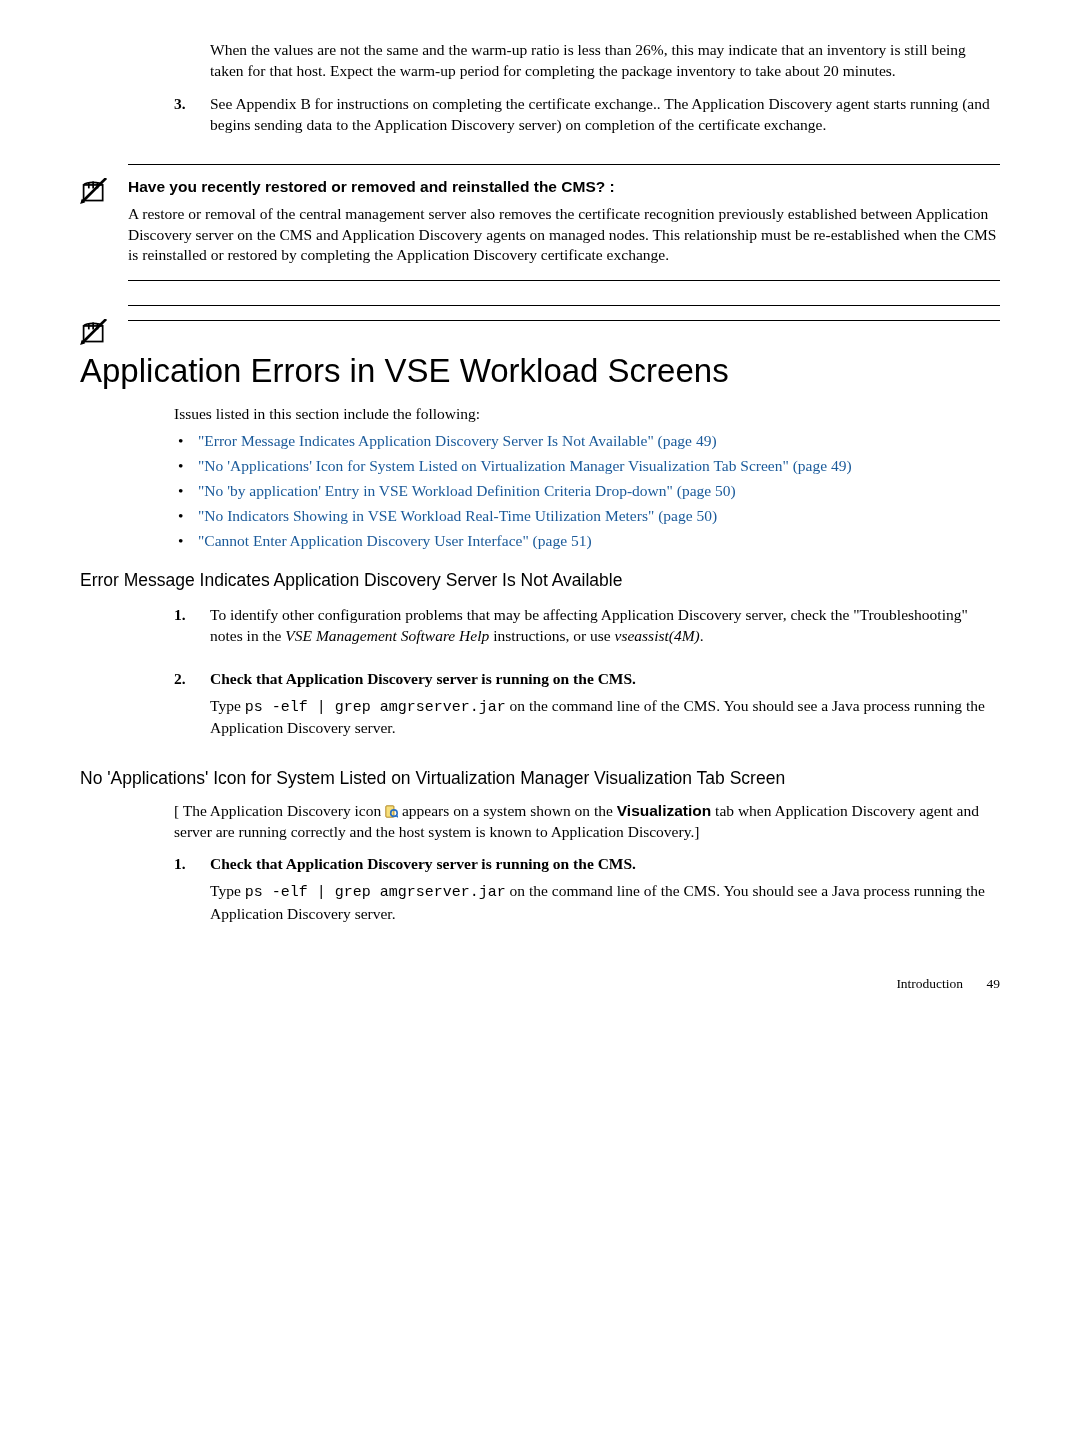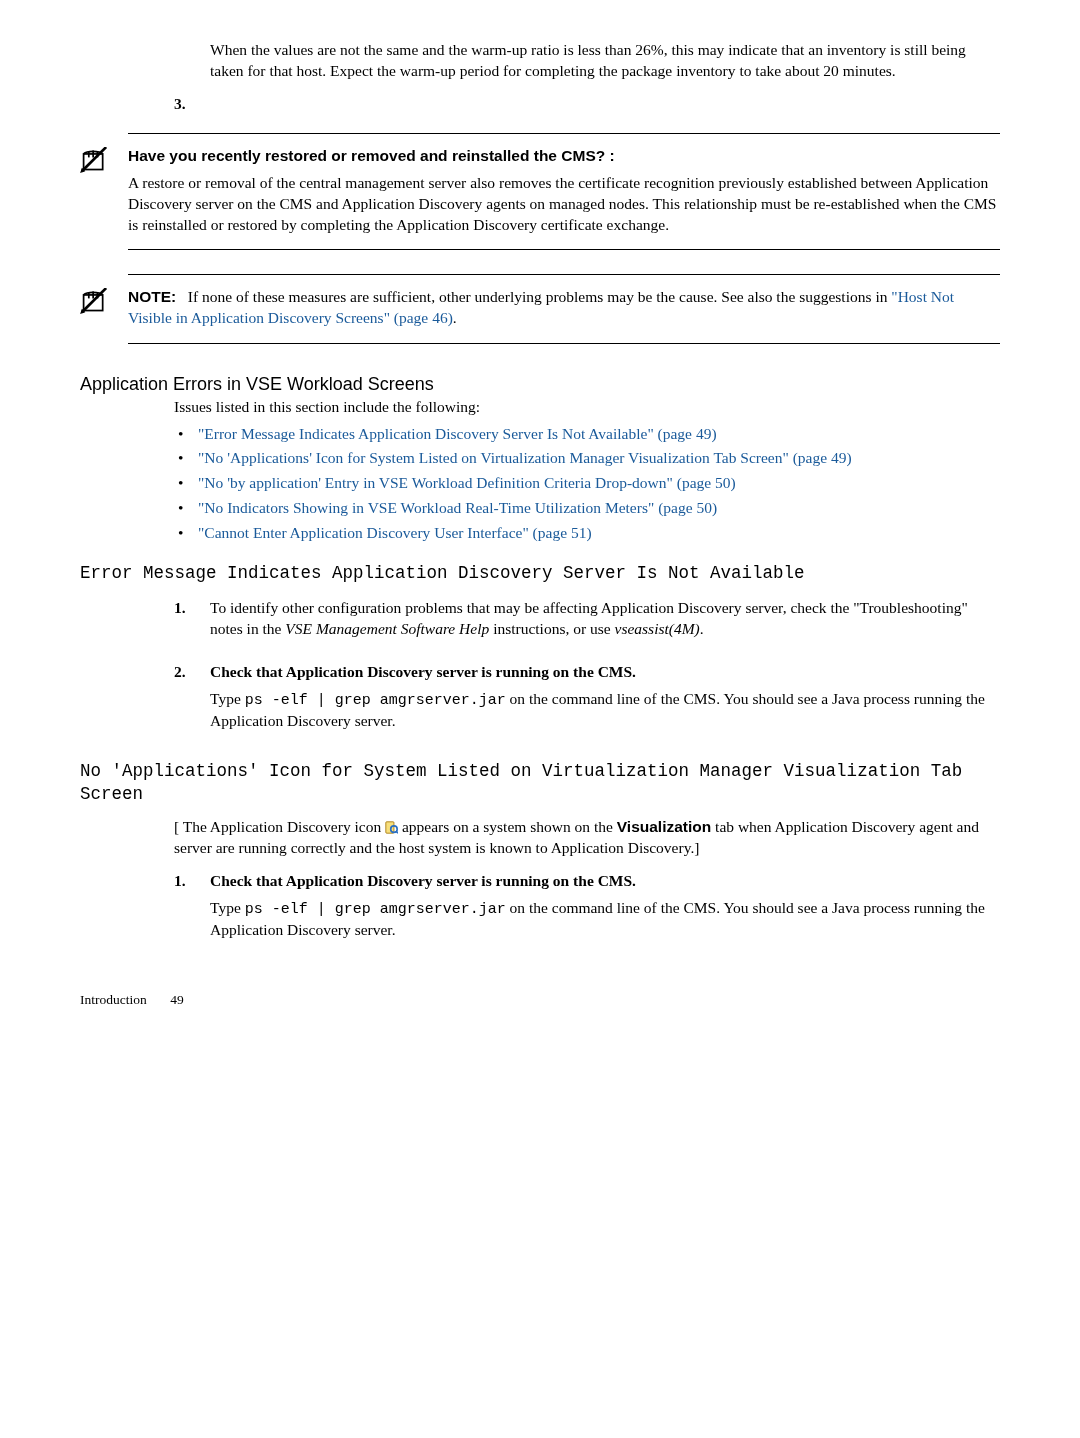--- a/index.html
+++ b/index.html
@@ -23,43 +23,44 @@
   .note-block::before, .note-block::after {
     content: ""; display: block; border-top: 1px solid #000;
     margin-bottom: 10px;
   }
   .note-block::after { margin-top: 14px; margin-bottom: 0; }
   .note-icon-wrap { position: absolute; left: -48px; top: 14px; width: 32px; }
   .note-icon { width: 28px; height: 26px; }
   .note-body { padding-top: 2px; }
   .note-prefix { font-weight: bold; font-family: "Trebuchet MS", Arial, sans-serif; }
   .note-title { font-weight: bold; font-family: "Trebuchet MS", Arial, sans-serif; }
-  h2.section-title { font-family: "Trebuchet MS", Arial, sans-serif; font-size: 18px; font-weight: normal; margin-top: 22px; margin-left: 0; }
-  h3.subsection-title { font-family: Liberation Mono, monospace; font-size: 17.5px; font-weight: normal; margin-top: 18px; margin-bottom: 10px; margin-left: 0; }
+  h2.section-title { font-family: "Trebuchet MS", Arial, sans-serif; font-size: 33px; font-weight: normal; margin-top: 22px; margin-bottom: 10px; margin-left: 0; }
+  h3.subsection-title { font-family: Liberation Sans, sans-serif; font-size: 17.5px; font-weight: normal; margin-top: 18px; margin-bottom: 10px; margin-left: 0; }
   .intro-line { margin-left: 94px; margin-bottom: 6px; }
   ul.bullets { list-style: none; margin-left: 94px; }
   ul.bullets li { position: relative; padding-left: 24px; margin-bottom: 4px; }
   ul.bullets li::before { content: "•"; position: absolute; left: 4px; top: 0; }
   .link { color: #1a5a9a; }
   .italic { font-style: italic; }
   code, .mono { font-family: "Courier New", Courier, monospace; font-size: 15px; }
-  .footer { margin-top: 40px; text-align: left; font-size: 13.5px; }
+  .footer { margin-top: 40px; text-align: right; font-size: 13.5px; }
   .footer-label { margin-right: 20px; }
   .small-icon { display:inline-block; width:13px; height:13px; vertical-align:middle; position:relative; top:-1px; }
 </style>
 </head>
 <body>
 
 <div class="indent-block p">
   <span>When the values are not the same and the warm-up ratio is less than 26%, this may indicate that an inventory is still being taken for that host. Expect the warm-up period for completing the package inventory to take about 20 minutes.</span>
 </div>
 
 <div class="ol-item">
   <div class="ol-num">3.</div>
   <div class="ol-body">
+    <div class="p">See Appendix B for instructions on completing the certificate exchange.. The Application Discovery agent starts running (and begins sending data to the Application Discovery server) on completion of the certificate exchange.</div>
   </div>
 </div>
 
 <div class="note-block">
   <div class="note-icon-wrap">
     <svg class="note-icon" viewBox="0 0 32 30">
       <rect x="4" y="8" width="22" height="18" fill="none" stroke="#000" stroke-width="2"></rect>
       <path d="M4 8 C 8 4, 22 4, 26 8" fill="none" stroke="#000" stroke-width="2"></path>
       <line x1="10" y1="5" x2="10" y2="12" stroke="#000" stroke-width="2"></line>
       <line x1="15" y1="4" x2="15" y2="12" stroke="#000" stroke-width="2"></line>
@@ -78,24 +79,20 @@
   <div class="note-icon-wrap">
     <svg class="note-icon" viewBox="0 0 32 30">
       <rect x="4" y="8" width="22" height="18" fill="none" stroke="#000" stroke-width="2"></rect>
       <path d="M4 8 C 8 4, 22 4, 26 8" fill="none" stroke="#000" stroke-width="2"></path>
       <line x1="10" y1="5" x2="10" y2="12" stroke="#000" stroke-width="2"></line>
       <line x1="15" y1="4" x2="15" y2="12" stroke="#000" stroke-width="2"></line>
       <line x1="20" y1="5" x2="20" y2="12" stroke="#000" stroke-width="2"></line>
       <line x1="2" y1="28" x2="30" y2="0" stroke="#000" stroke-width="3"></line>
       <polygon points="0,30 6,28 2,24" fill="#000"></polygon>
     </svg>
-  </div>
-  <div class="note-body">
-    <span class="note-prefix">NOTE:</span>
-    &nbsp;&nbsp;<span>If none of these measures are sufficient, other underlying problems may be the cause. See also the suggestions in </span><span class="link">"Host Not Visible in Application Discovery Screens" (page 46)</span><span>.</span>
   </div>
 </div>
 
 <h2 class="section-title">Application Errors in VSE Workload Screens</h2>
 
 <div class="intro-line">Issues listed in this section include the following:</div>
 
 <ul class="bullets">
   <li><span class="link">"Error Message Indicates Application Discovery Server Is Not Available" (page 49)</span></li>
   <li><span class="link">"No 'Applications' Icon for System Listed on Virtualization Manager Visualization Tab Screen" (page 49)</span></li>

